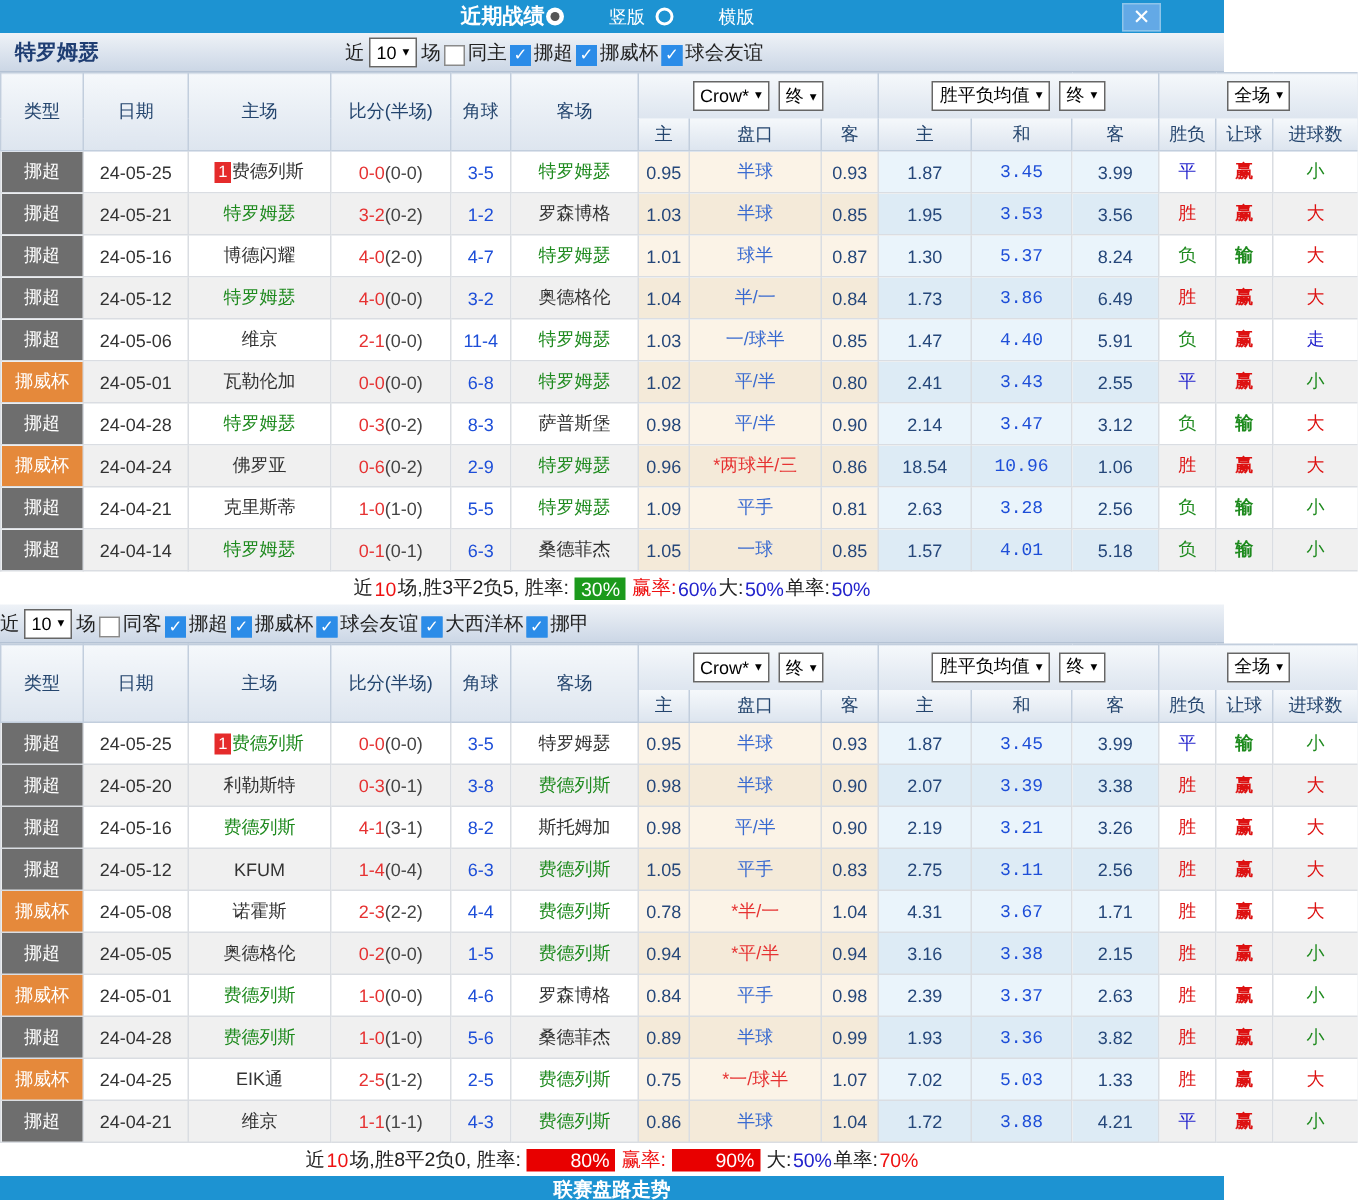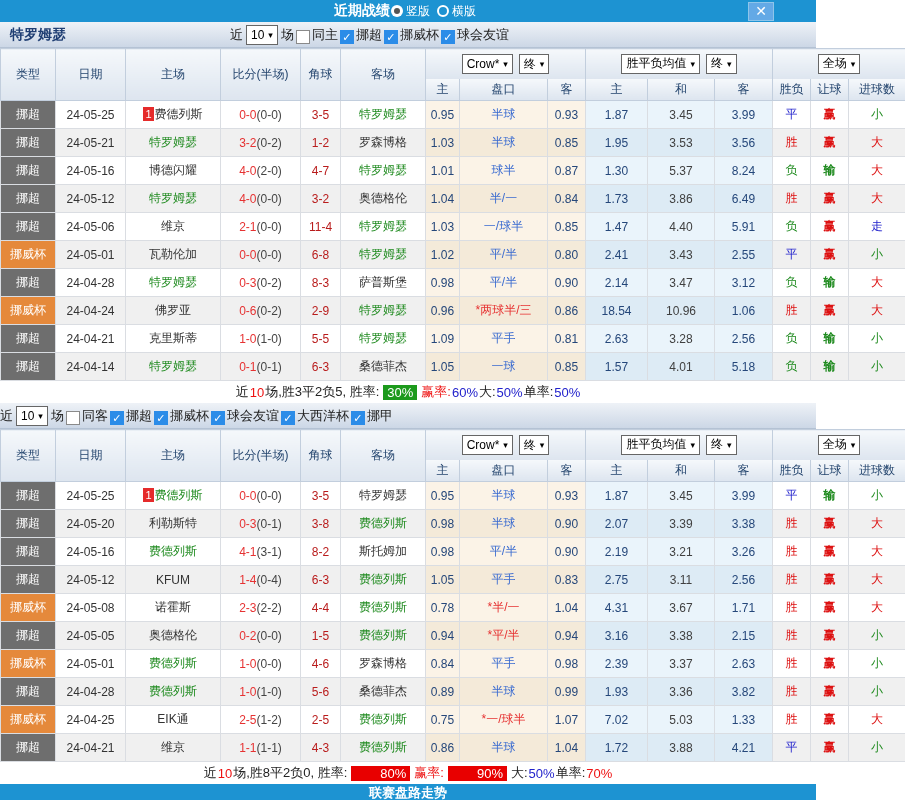--- a/index.html
+++ b/index.html
@@ -9,21 +9,21 @@
 
   
   .titlebar { height:22px; background:#1d93d2; display:flex; align-items:center;
     justify-content:center; position:relative; color:#fff; }
   .titlebar .title { font-weight:bold; font-size:14px; }
   .radio { display:inline-block; width:12px; height:12px; border-radius:50%;
     background:#fff; margin:0 3px 0 1px; vertical-align:-2px; position:relative; }
   .radio.checked::after { content:""; position:absolute; left:3px; top:3px;
     width:6px; height:6px; border-radius:50%; background:#555; }
   .radio.unchecked { background:#1d93d2; border:2px solid #fff; }
-  .radio-label { font-size:12px; margin-right:6px; }
+  .radio-label { font-size:12px; margin-right:6px;margin-left:27px; }
   .close-btn { position:absolute; right:42px; top:2px; width:26px; height:19px;
     background:#63a9e6; border:1px solid #8ec5ea; color:#fff; font-weight:bold;
     font-size:14px; text-align:center; line-height:17px; cursor:pointer; }
 
   
   .sec-head { height:26px; background:linear-gradient(#eef2f7,#ccd7e6);
     border-bottom:1px solid #b4c2d4; display:flex; align-items:center; position:relative; }
   .team-name { font-weight:bold; font-size:14px; color:#1f3e73; padding-left:10px;
     width:230px; }
   .filters { display:flex; align-items:center; font-size:13px; color:#222; }
@@ -56,25 +56,25 @@
   td.t-cup    { background:#e5893b !important; color:#fff; }
   td.cream { background:#fbf3e7; }
   tr.alt td.cream { background:#f4ead9; }
   td.ltblue { background:#eaf4fb; }
   tr.alt td.ltblue { background:#ddebf5; }
   .green-team { color:#1e8a1e; }
   .badge1 { display:inline-block; background:#e52b2b; color:#fff; font-size:11px;
     padding:0 2px; margin-right:1px; line-height:14px; }
   .score-ft { color:#e63232; }
   .score-ht { color:#444; }
-  .corner { color:#b91c1c; }
+  .corner { color:#1d4ed8; }
   .odds { color:#25477a; }
   .hc-blue { color:#3a6bd0; }
   .hc-red { color:#e63232; }
-  .ed-blue { color:#404040; }
+  .ed-blue { color:#1d4ed8;font-family:Liberation Mono, monospace; }
   .c-red { color:#dd1111; }
   .c-green { color:#1e8a1e; }
   .c-blue { color:#2222cc; }
   .bold { font-weight:bold; }
 
   
   .summary { height:22px; display:flex; align-items:center; justify-content:center;
     font-size:13px; color:#222; gap:1px; }
   .sum-r { color:#e11; }
   .sum-b { color:#2222cc; }

